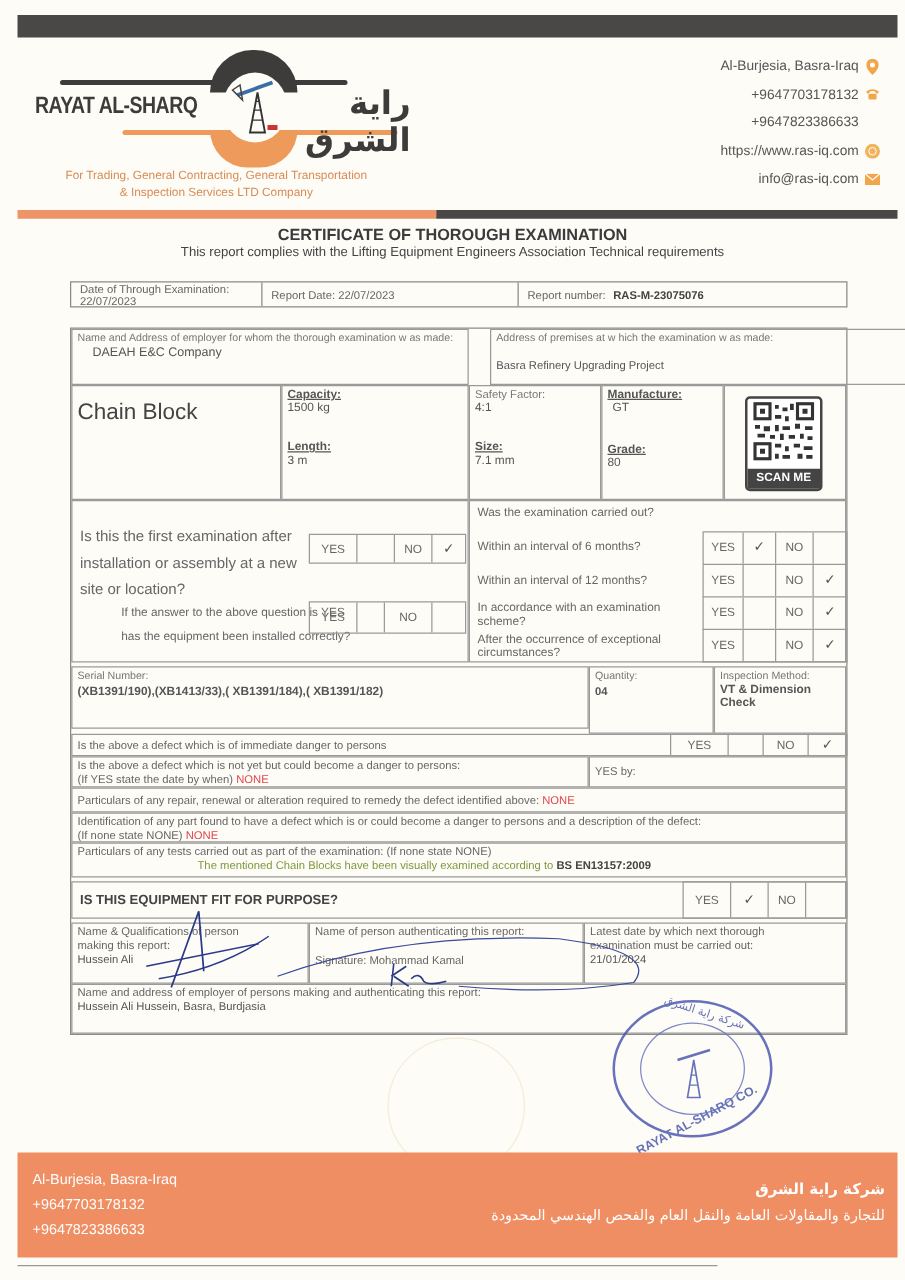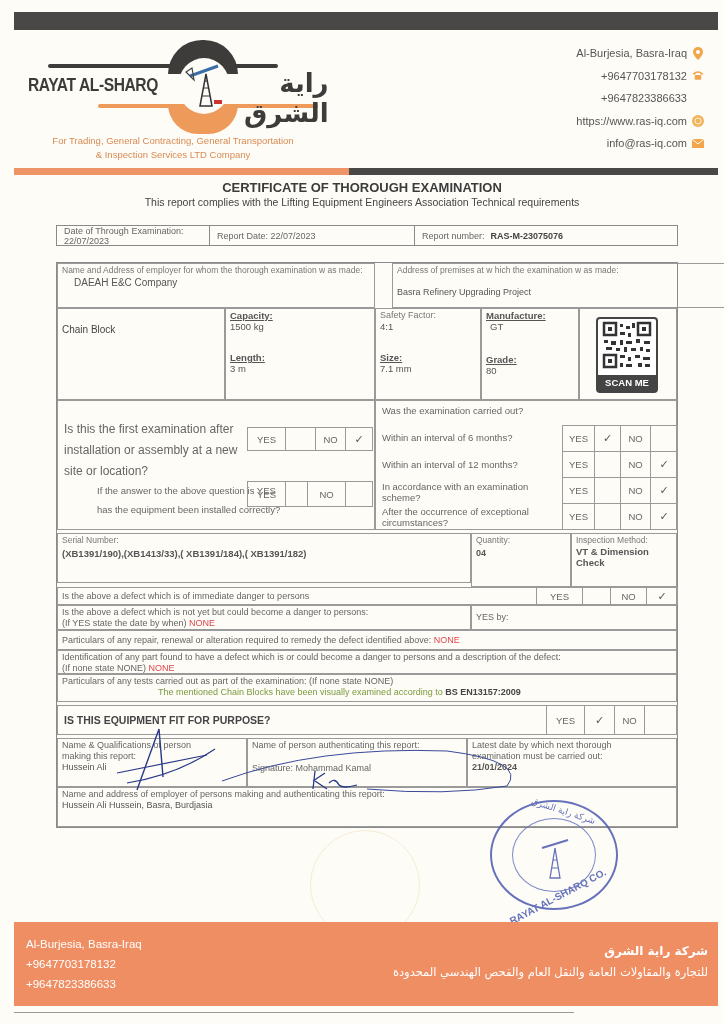--- a/index.html
+++ b/index.html
@@ -153,21 +153,21 @@
   <div class="cell" style="left:0;top:0;width:318px;height:45px;">
     <div class="lbl">Name and Address of employer for whom the thorough examination w as made:</div>
     <div class="val" style="font-size:10px;margin-top:1px;margin-left:12px;">DAEAH E&amp;C Company</div>
   </div>
   <div class="cell" style="left:335px;top:0;width:356px;height:45px;">
     <div class="lbl">Address of premises at w hich the examination w as made:</div>
     <div class="val" style="margin-top:11px;font-size:9px;">Basra Refinery Upgrading Project</div>
   </div>
 
   <div class="cell" style="left:0;top:45;top:45px;width:168px;height:92px;">
-    <div style="font-size:10px;color:#444;margin-top:14px;">Chain Block</div>
+    <div style="font-size:18px;color:#444;margin-top:14px;">Chain Block</div>
   </div>
   <div class="cell" style="left:168px;top:45px;width:150px;height:92px;">
     <div class="ul">Capacity:</div>
     <div class="val">1500 kg</div>
     <div class="ul" style="margin-top:20px;">Length:</div>
     <div class="val">3 m</div>
   </div>
   <div class="cell" style="left:318px;top:45px;width:106px;height:92px;">
     <div class="lbl" style="font-size:9px;">Safety Factor:</div>
     <div class="val">4:1</div>
@@ -330,21 +330,21 @@
   <div class="cell" style="left:0;top:475px;width:190px;height:49px;">
     <div style="font-size:9px;color:#666;width:160px;">Name &amp; Qualifications of person making this report:</div>
     <div style="font-size:9px;color:#555;">Hussein Ali</div>
   </div>
   <div class="cell" style="left:190px;top:475px;width:220px;height:49px;">
     <div style="font-size:9px;color:#666;">Name of person authenticating this report:</div>
     <div style="font-size:9px;color:#666;margin-top:12px;">Signature: Mohammad Kamal</div>
   </div>
   <div class="cell" style="left:410px;top:475px;width:210px;height:49px;">
     <div style="font-size:9px;color:#666;width:180px;">Latest date by which next thorough examination must be carried out:</div>
-    <div style="font-size:9px;color:#555;font-weight:bold;">21/01/2024</div>
+    <div style="font-size:9px;color:#555;">21/01/2024</div>
   </div>
 
   <div class="cell" style="left:0;top:524px;width:620px;height:40px;">
     <div style="font-size:9px;color:#666;">Name and address of employer of persons making and authenticating this report:</div>
     <div style="font-size:9px;color:#555;">Hussein Ali Hussein, Basra, Burdjasia</div>
   </div>
 
   <svg style="position:absolute;left:40px;top:462px;" width="120" height="70" viewBox="0 0 120 70">
     <path d="M40 65 L62 4 L66 52" fill="none" stroke="#2a3a8a" stroke-width="1.4"></path>
     <path d="M20 48 Q60 40 110 30" fill="none" stroke="#2a3a8a" stroke-width="1.2"></path>

